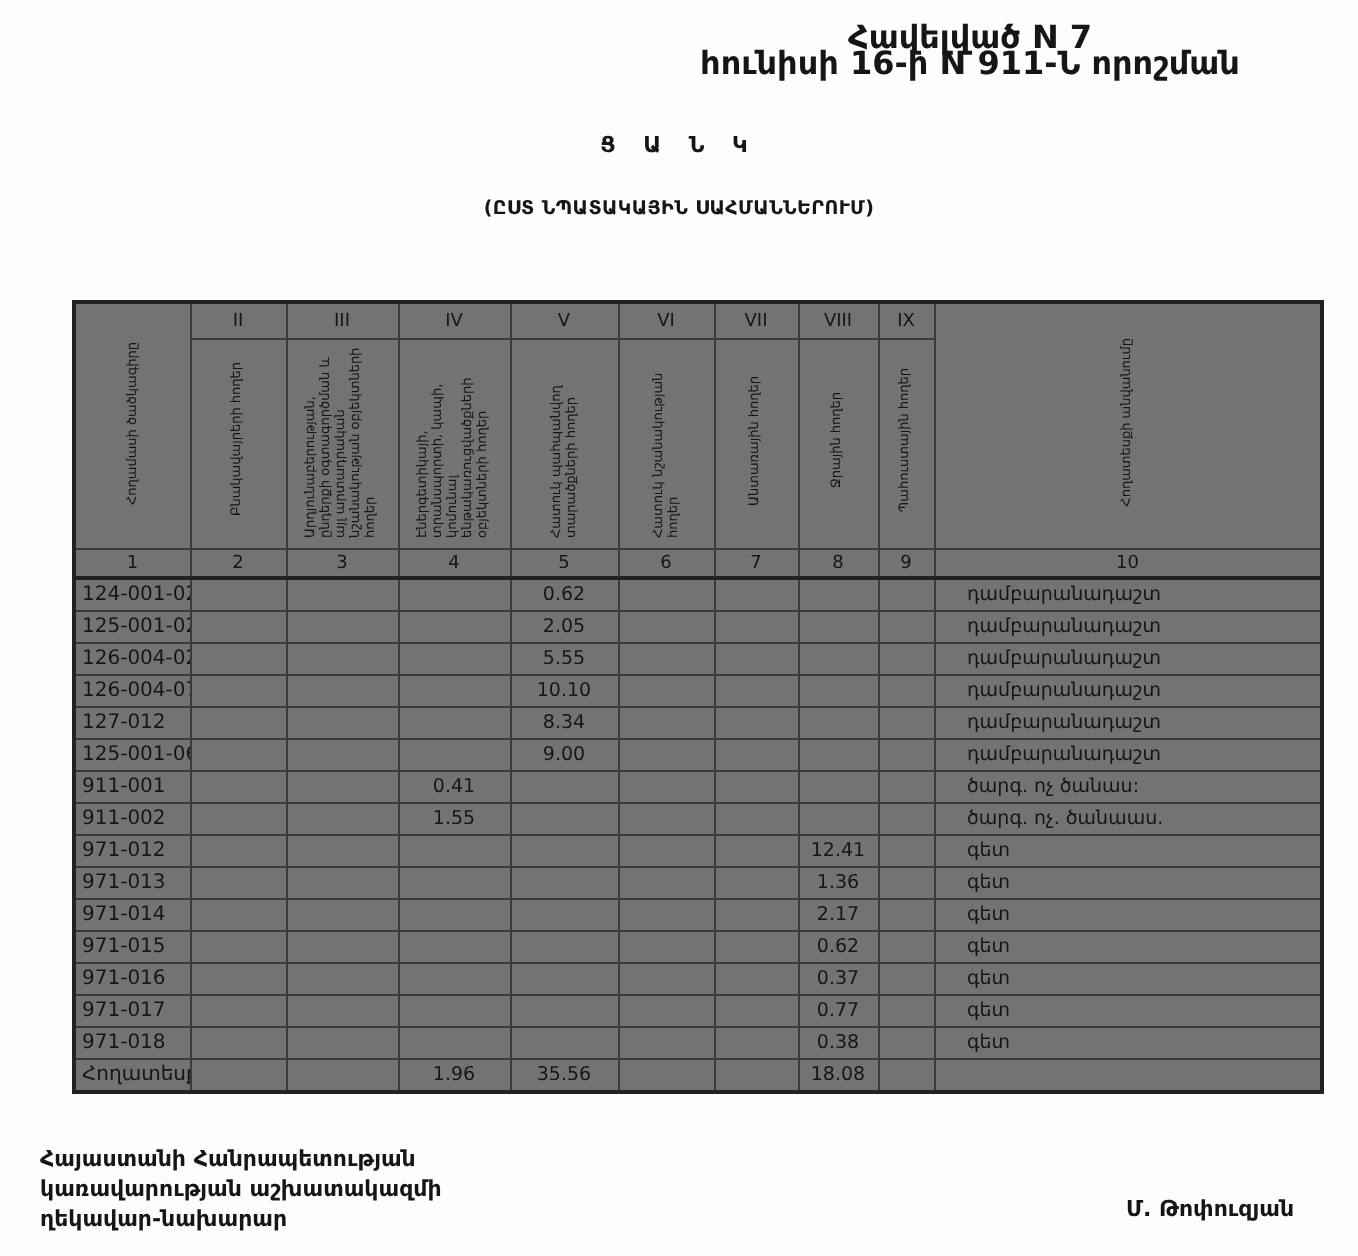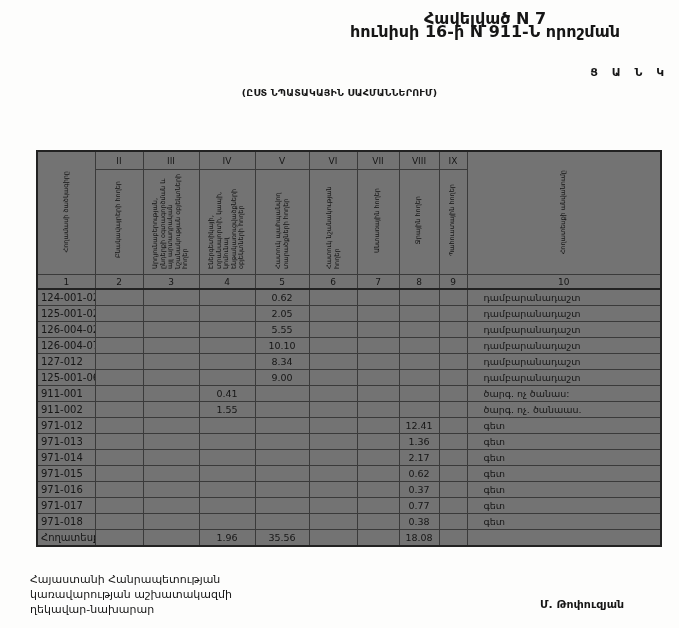--- a/index.html
+++ b/index.html
@@ -7,21 +7,21 @@
     width:679px;height:628px;position:relative;overflow:hidden;
     background:#fdfdfc;color:#161616;
     font-family:"DejaVu Sans",sans-serif;
     -webkit-font-smoothing:antialiased;
   }
   .header-note{
     position:absolute;top:12px;left:300px;width:370px;
     text-align:center;font-size:16px;font-weight:bold;line-height:13px;
   }
   .title-block{position:absolute;top:66px;left:10px;width:659px;text-align:center;font-weight:bold;}
-  .title-caption{font-size:11px;letter-spacing:5px;margin-bottom:8px;text-align:right;}
+  .title-caption{font-size:11px;letter-spacing:5px;margin-bottom:20px;}
   .title-line{font-size:9.5px;line-height:12px;letter-spacing:.2px;}
   .table-wrap{position:absolute;top:150px;left:36px;}
   table{border-collapse:collapse;table-layout:fixed;width:624px;background:#737373;}
   th,td{border:1px solid #3a3a3a;padding:0 1px;overflow:hidden;}
   table{border:2px solid #222;}
   .roman-row th{height:17px;font-size:9px;font-weight:normal;}
   .rot-row th{height:104px;vertical-align:middle;text-align:center;}
   .rot{font-weight:normal;}
   .rot span{
     display:inline-block;
@@ -29,26 +29,26 @@
     font-size:6.5px;line-height:7.5px;font-weight:normal;
     max-height:98px;text-align:left;
   }
   .num-row th{height:13px;font-size:9px;font-weight:normal;border-bottom:2px solid #222;}
   tbody td{height:15px;font-size:9.5px;white-space:nowrap;}
   td.code{text-align:left;padding-left:3px;font-size:10px;}
   td.num{text-align:center;}
   td.note{text-align:left;padding-left:16px;}
   tr.total-row td{border-top:1.5px solid #222;}
   .footer{
-    position:absolute;left:30px;top:572px;
-    font-size:11px;font-weight:normal;line-height:15px;
+    position:absolute;left:20px;top:572px;
+    font-size:11px;font-weight:bold;line-height:15px;
   }
   .signature{
     position:absolute;left:540px;top:598px;width:130px;
-    font-size:11px;font-weight:bold;text-align:left;
+    font-size:11px;font-weight:bold;text-align:center;
   }
 </style>
 </head>
 <body>
 
 <div class="header-note">
   <div>Հավելված N 7</div>
   <div>հունիսի 16-ի N 911-Ն որոշման</div>
 </div>
 

